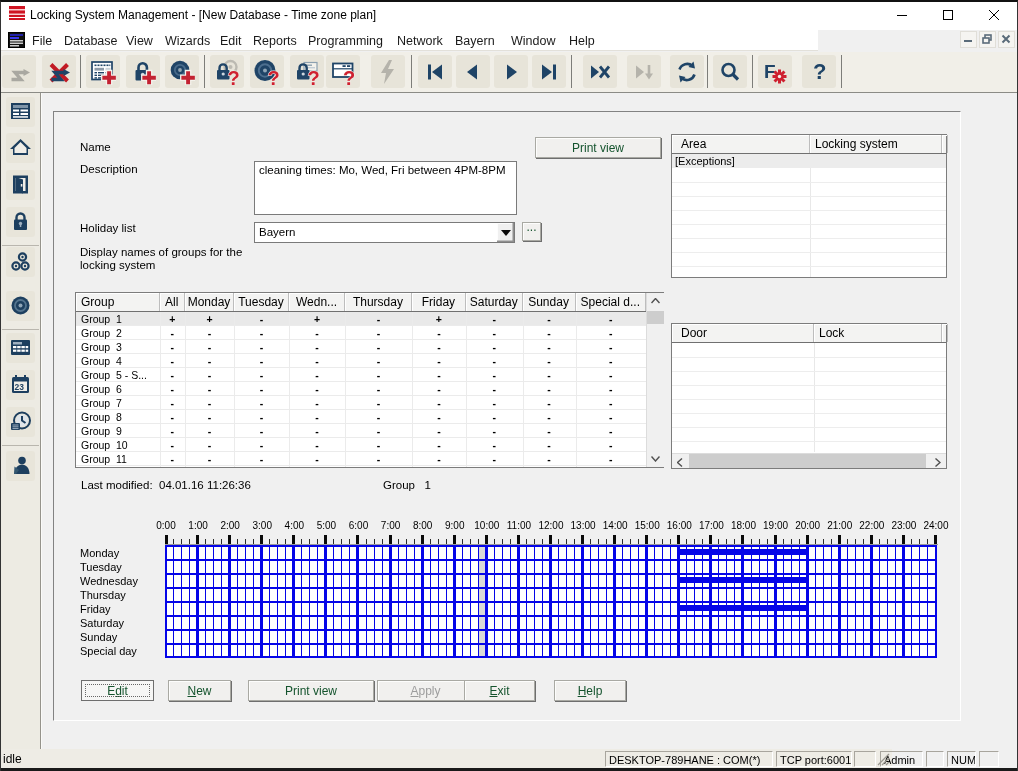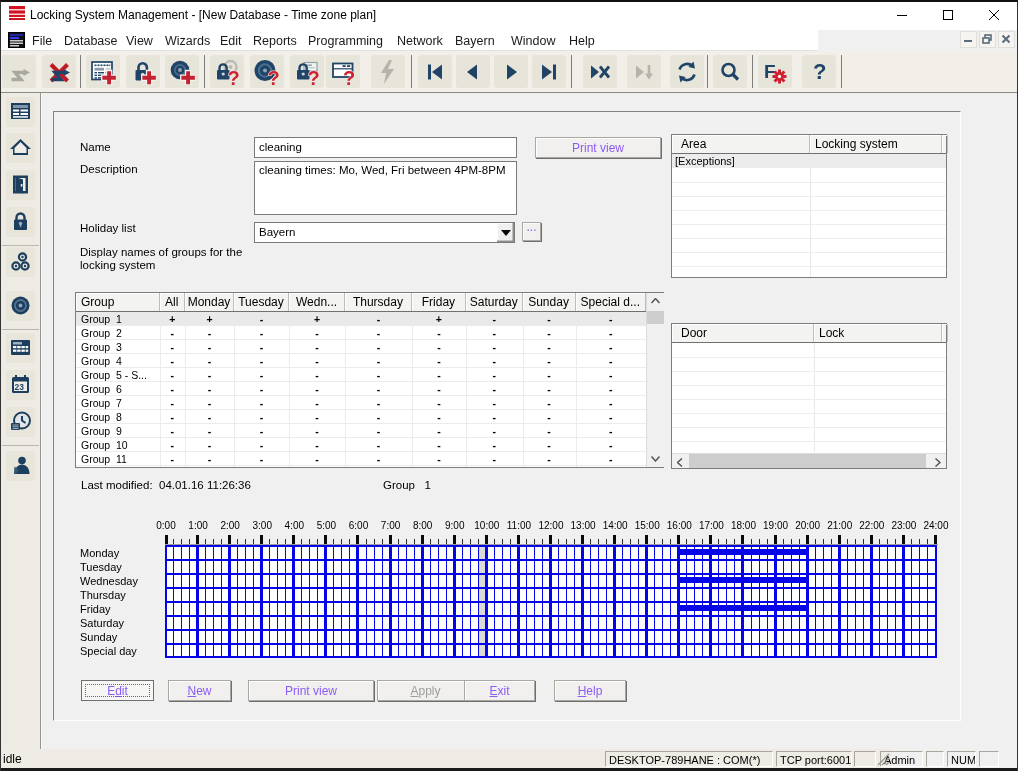--- a/index.html
+++ b/index.html
@@ -40,21 +40,21 @@
   border-top:1px solid #828282; border-left:1px solid #828282; border-bottom:1px solid #fff; border-right:1px solid #fff; }
 
 .lbl { position:absolute; font-size:11.5px; color:#000; }
 .tbox { position:absolute; background:#fff; border:1px solid #7a7a7a; font-size:11.5px; color:#000; padding:3px 0 0 4px; }
 .combo { position:absolute; background:#fff; border:1px solid #7a7a7a; font-size:11.5px; }
 .combo .cv { position:absolute; left:4px; top:3px; }
 .combo .ca { position:absolute; right:0; top:0; bottom:0; width:17px; background:#f0f0f0;
   box-shadow:inset -1.5px -1.5px 0 #8f8f8f, inset 1px 1px 0 #fdfdfd; }
 .combo .ca:after { content:""; position:absolute; left:3.5px; top:7px; border:5px solid transparent; border-top:6px solid #0a0a0a; }
 .wbtn { position:absolute; background:#f1f0ee; border:1px solid #a9a9a3;
-  box-shadow:inset 1px 1px 0 #fdfdfc, 1px 1px 0 #6e6e6e; font-size:12px; color:#8b5cf6; text-align:center; }
+  box-shadow:inset 1px 1px 0 #fdfdfc, 1px 1px 0 #6e6e6e; font-size:12px; color:#14532d; text-align:center; }
 
 
 .grid { position:absolute; background:#fff; border:1px solid #7c7c7c; }
 .ghead { position:absolute; left:0; top:0; right:0; height:19px; background:#f3f3f2; border-bottom:1px solid #707070;padding-left:20px; }
 .hc { position:absolute; top:0; height:18px; font-size:12px; color:#000; padding:2px 0 0 5px; border-right:1px solid #bdbdbd; box-shadow:inset 1px 1px 0 #fff;}
 .rowline { position:absolute; left:0; right:0; height:1px; background:#ededed; }
 
 
 .sb { position:absolute; background:#f0f0f0; }
 
@@ -404,21 +404,20 @@
     <circle cx="13" cy="6.5" r="3.8" fill="#1d3f5f"></circle>
     <path d="M5.5 20 c0-6 3.5-9.5 7.5-9.5 s7.5 3.5 7.5 9.5 z" fill="#1d3f5f"></path>
     <path d="M5.5 12.5 L10 16 L7 20 H5 z" fill="#33566f"></path>
   </svg>
     </div>
 </div>
 
 <div id="client">
 <div id="panel">
   <span class="lbl" style="left:26px;top:29px;">Name</span>
-  <div class="tbox" style="left:200px;top:25px;width:263px;height:21px;">cleaning</div>
   <span class="lbl" style="left:26px;top:51px;">Description</span>
   <div class="tbox" style="left:200px;top:49px;width:263px;height:54px;padding-top:2px;white-space:nowrap;overflow:hidden;">cleaning times: Mo, Wed, Fri between 4PM-8PM</div>
   <span class="lbl" style="left:26px;top:110px;">Holiday list</span>
   <div class="combo" style="left:200px;top:110px;width:261px;height:21px;">
         <span class="cv">Bayern</span>
         <span class="ca"></span>
       </div>
   <div class="wbtn" style="left:468px;top:110px;width:19px;height:19px;line-height:8px;">...</div>
   <span class="lbl" style="left:26px;top:134px;width:180px;line-height:13px;">Display names of groups for the locking system</span>
   <div class="wbtn" style="left:481px;top:25px;width:126px;height:21px;padding-top:3px;">Print view</div>

